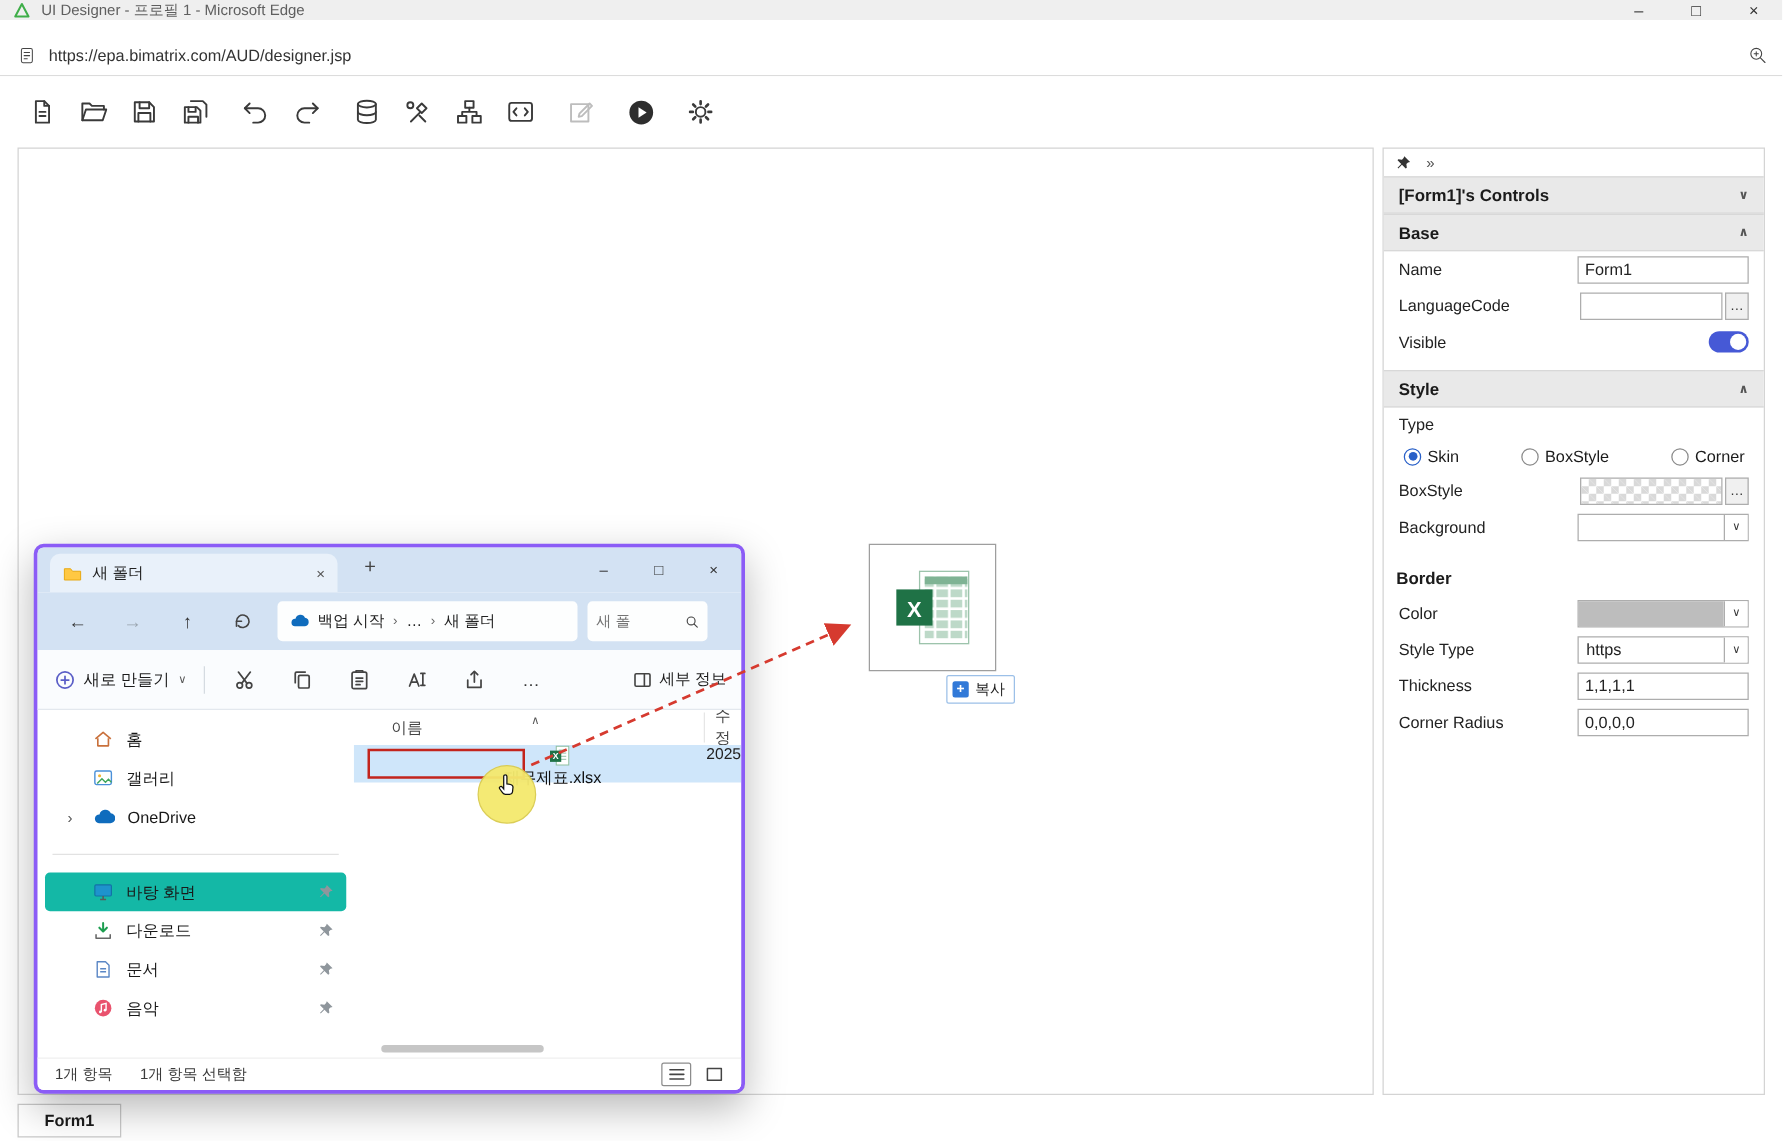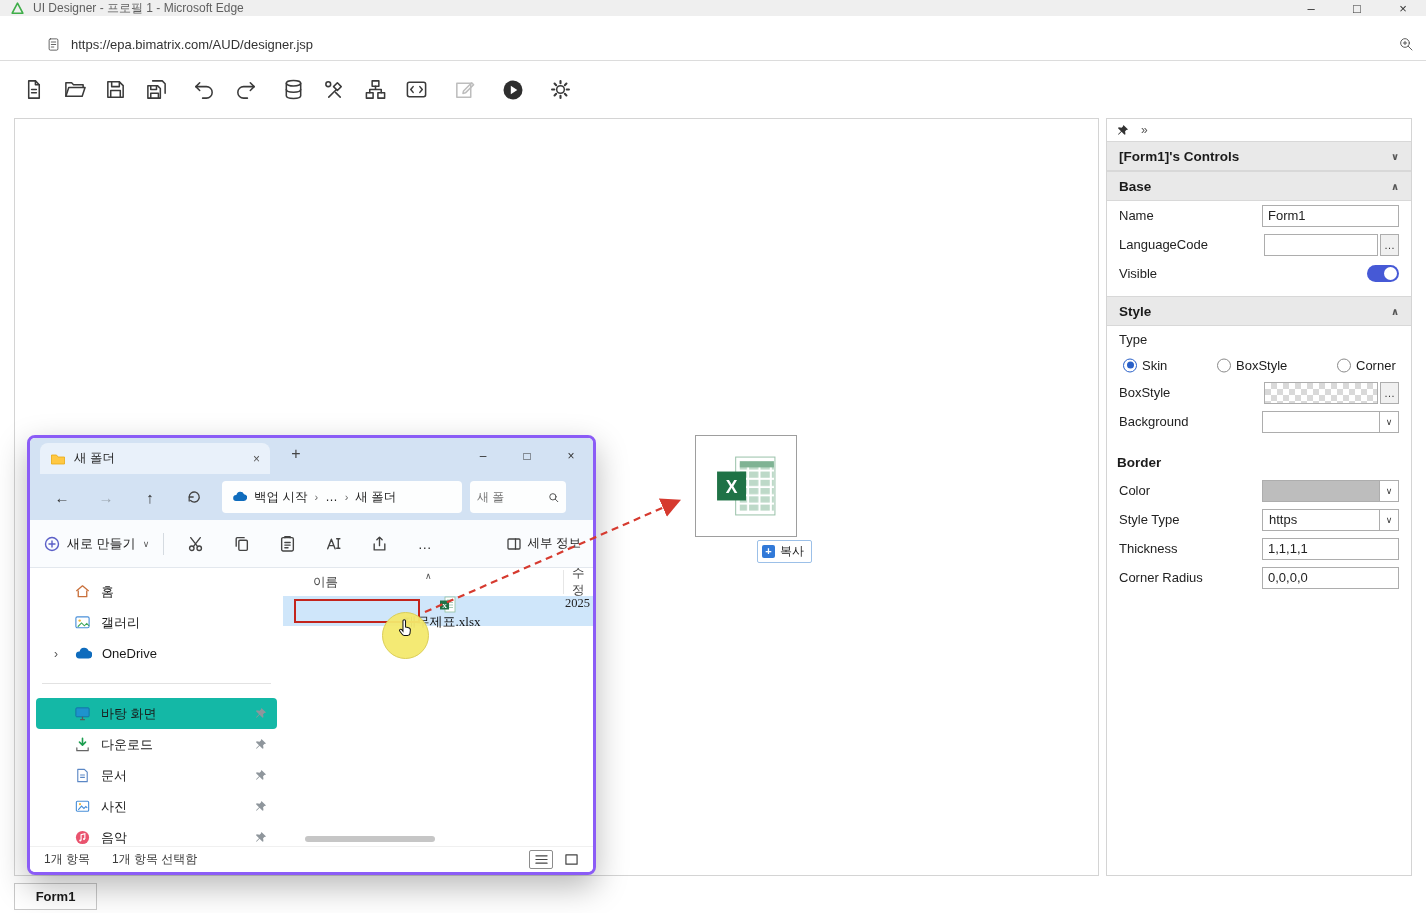--- a/index.html
+++ b/index.html
@@ -12,21 +12,21 @@
   .eico path, .eico rect, .eico circle, .eico ellipse {
     fill:none; stroke:#444; stroke-width:1.3; stroke-linecap:round; stroke-linejoin:round;
   }
 
   
   .titlebar { position:absolute; left:0; top:0; width:100%; height:16px; background:#efefef; display:flex; align-items:center; }
   .tb-logo { margin-left:10px; }
   .tb-title { margin-left:8px; font-size:12px; color:#5f5f5f; }
   .tb-controls { margin-left:auto; display:flex; height:100%; }
   .tb-btn { width:46px; height:100%; display:flex; align-items:center; justify-content:center; font-size:13px; color:#333; }
-  .urlbar { position:absolute; left:0; top:28px; width:100%; height:33px; background:#fff; border-bottom:1px solid #dcdcdc; display:flex; align-items:center;padding-left:32px; }
+  .urlbar { position:absolute; left:0; top:28px; width:100%; height:33px; background:#fff; border-bottom:1px solid #dcdcdc; display:flex; align-items:center; }
   .url-icon { margin-left:14px; }
   .url-text { margin-left:10px; font-size:13px; color:#333; }
   .url-zoom { margin-left:auto; margin-right:12px; }
 
   
   .dtoolbar { position:absolute; left:0; top:61px; width:100%; height:57px; background:#fff; display:flex; align-items:center; padding-left:20px; }
   .dt-ico { width:27px; height:27px; margin-right:14px; display:flex; align-items:center; justify-content:center; }
   .dt-gap { width:7px; }
 
   
@@ -88,21 +88,21 @@
   .ex-cmd-ico { width:46px; display:flex; justify-content:center; align-items:center; }
   .ex-more { font-size:14px; color:#333; letter-spacing:1px; }
   .ex-details { margin-left:auto; margin-right:12px; display:flex; align-items:center; gap:6px; font-size:12.5px; color:#1b1b1b; }
   .ex-body { position:absolute; left:0; top:130px; width:100%; bottom:26px; display:flex; }
   .ex-side { width:253px; padding-top:8px; }
   .side-item { height:31px; display:flex; align-items:center; padding:0 10px 0 38px; gap:10px; font-size:13px; color:#191919; position:relative; margin:0 6px; border-radius:4px; }
   .side-item.selected { background:#14b8a6; }
   .side-item .expand { position:absolute; left:18px; font-size:12px; color:#555; }
   .side-item .pin { margin-left:auto; display:flex; }
   .side-sep { height:1px; background:#e2e2e2; margin:14px 12px; }
-  .ex-content { flex:1; position:relative; overflow:hidden;font-family:Liberation Serif, serif; }
+  .ex-content { flex:1; position:relative; overflow:hidden; }
   .ex-colhead { position:absolute; left:0; top:2px; right:0; height:24px; font-size:12.5px; color:#444; }
   .col-name { position:absolute; left:30px; top:4px; }
   .col-sort { position:absolute; left:142px; top:1px; font-size:9px; color:#555; }
   .col-mod { position:absolute; left:280px; top:0; height:24px; display:flex; align-items:center; padding-left:8px; border-left:1px solid #e6e6e6; }
   .ex-filerow { position:absolute; left:0; top:28px; right:0; height:30px; background:#cfe6fa; display:flex; align-items:center;flex-direction:column; }
   .ex-filerow .fname { margin-left:8px; font-size:13px; color:#111; }
   .ex-fileico { margin-left:18px; display:flex; }
   .fdate { position:absolute; left:282px; width:30px; overflow:hidden; white-space:nowrap; font-size:12.5px; color:#222; }
   .redbox { position:absolute; left:11px; top:3px; width:126px; height:24px; border:2px solid #c3241c; }
   .ex-hscroll { position:absolute; left:8px; right:8px; bottom:3px; height:8px; }
@@ -558,33 +558,20 @@
             </svg>
           <span>문서</span>
           <span class="pin">
               <svg width="13" height="13" viewBox="0 0 14 14">
                 <path d="M8 1l5 5-1.8.4-1.4 1.4.4 3.2-1 .6L6 8.4 2.8 11.6l-.6-.6L5.4 7.8 2.2 4.6l.6-1 3.2.4L7.4 2.6z" fill="#8f969c"></path>
               </svg>
             </span>
         </div>
         <div class="side-item">
           <svg width="17" height="17" viewBox="0 0 18 18">
-              <rect x="2.5" y="3.5" width="13" height="10.5" rx="1" fill="#fff" stroke="#4a90d9" stroke-width="1.2"></rect>
-              <path d="M4.5 12.5 8 8.5l2.5 2.5 2-2 1.5 1.5" fill="none" stroke="#4a90d9" stroke-width="1.2"></path>
-              <circle cx="6.3" cy="6.5" r="1.1" fill="#f2b632"></circle>
-            </svg>
-          <span>사진</span>
-          <span class="pin">
-              <svg width="13" height="13" viewBox="0 0 14 14">
-                <path d="M8 1l5 5-1.8.4-1.4 1.4.4 3.2-1 .6L6 8.4 2.8 11.6l-.6-.6L5.4 7.8 2.2 4.6l.6-1 3.2.4L7.4 2.6z" fill="#8f969c"></path>
-              </svg>
-            </span>
-        </div>
-        <div class="side-item">
-          <svg width="17" height="17" viewBox="0 0 18 18">
               <circle cx="9" cy="9" r="7" fill="#e9536e"></circle>
               <path d="M7.5 12.2V6l4-1v5.7" fill="none" stroke="#fff" stroke-width="1.2"></path>
               <circle cx="6.6" cy="12.2" r="1.1" fill="#fff"></circle>
               <circle cx="10.6" cy="10.7" r="1.1" fill="#fff"></circle>
             </svg>
           <span>음악</span>
           <span class="pin">
               <svg width="13" height="13" viewBox="0 0 14 14">
                 <path d="M8 1l5 5-1.8.4-1.4 1.4.4 3.2-1 .6L6 8.4 2.8 11.6l-.6-.6L5.4 7.8 2.2 4.6l.6-1 3.2.4L7.4 2.6z" fill="#8f969c"></path>
               </svg>

